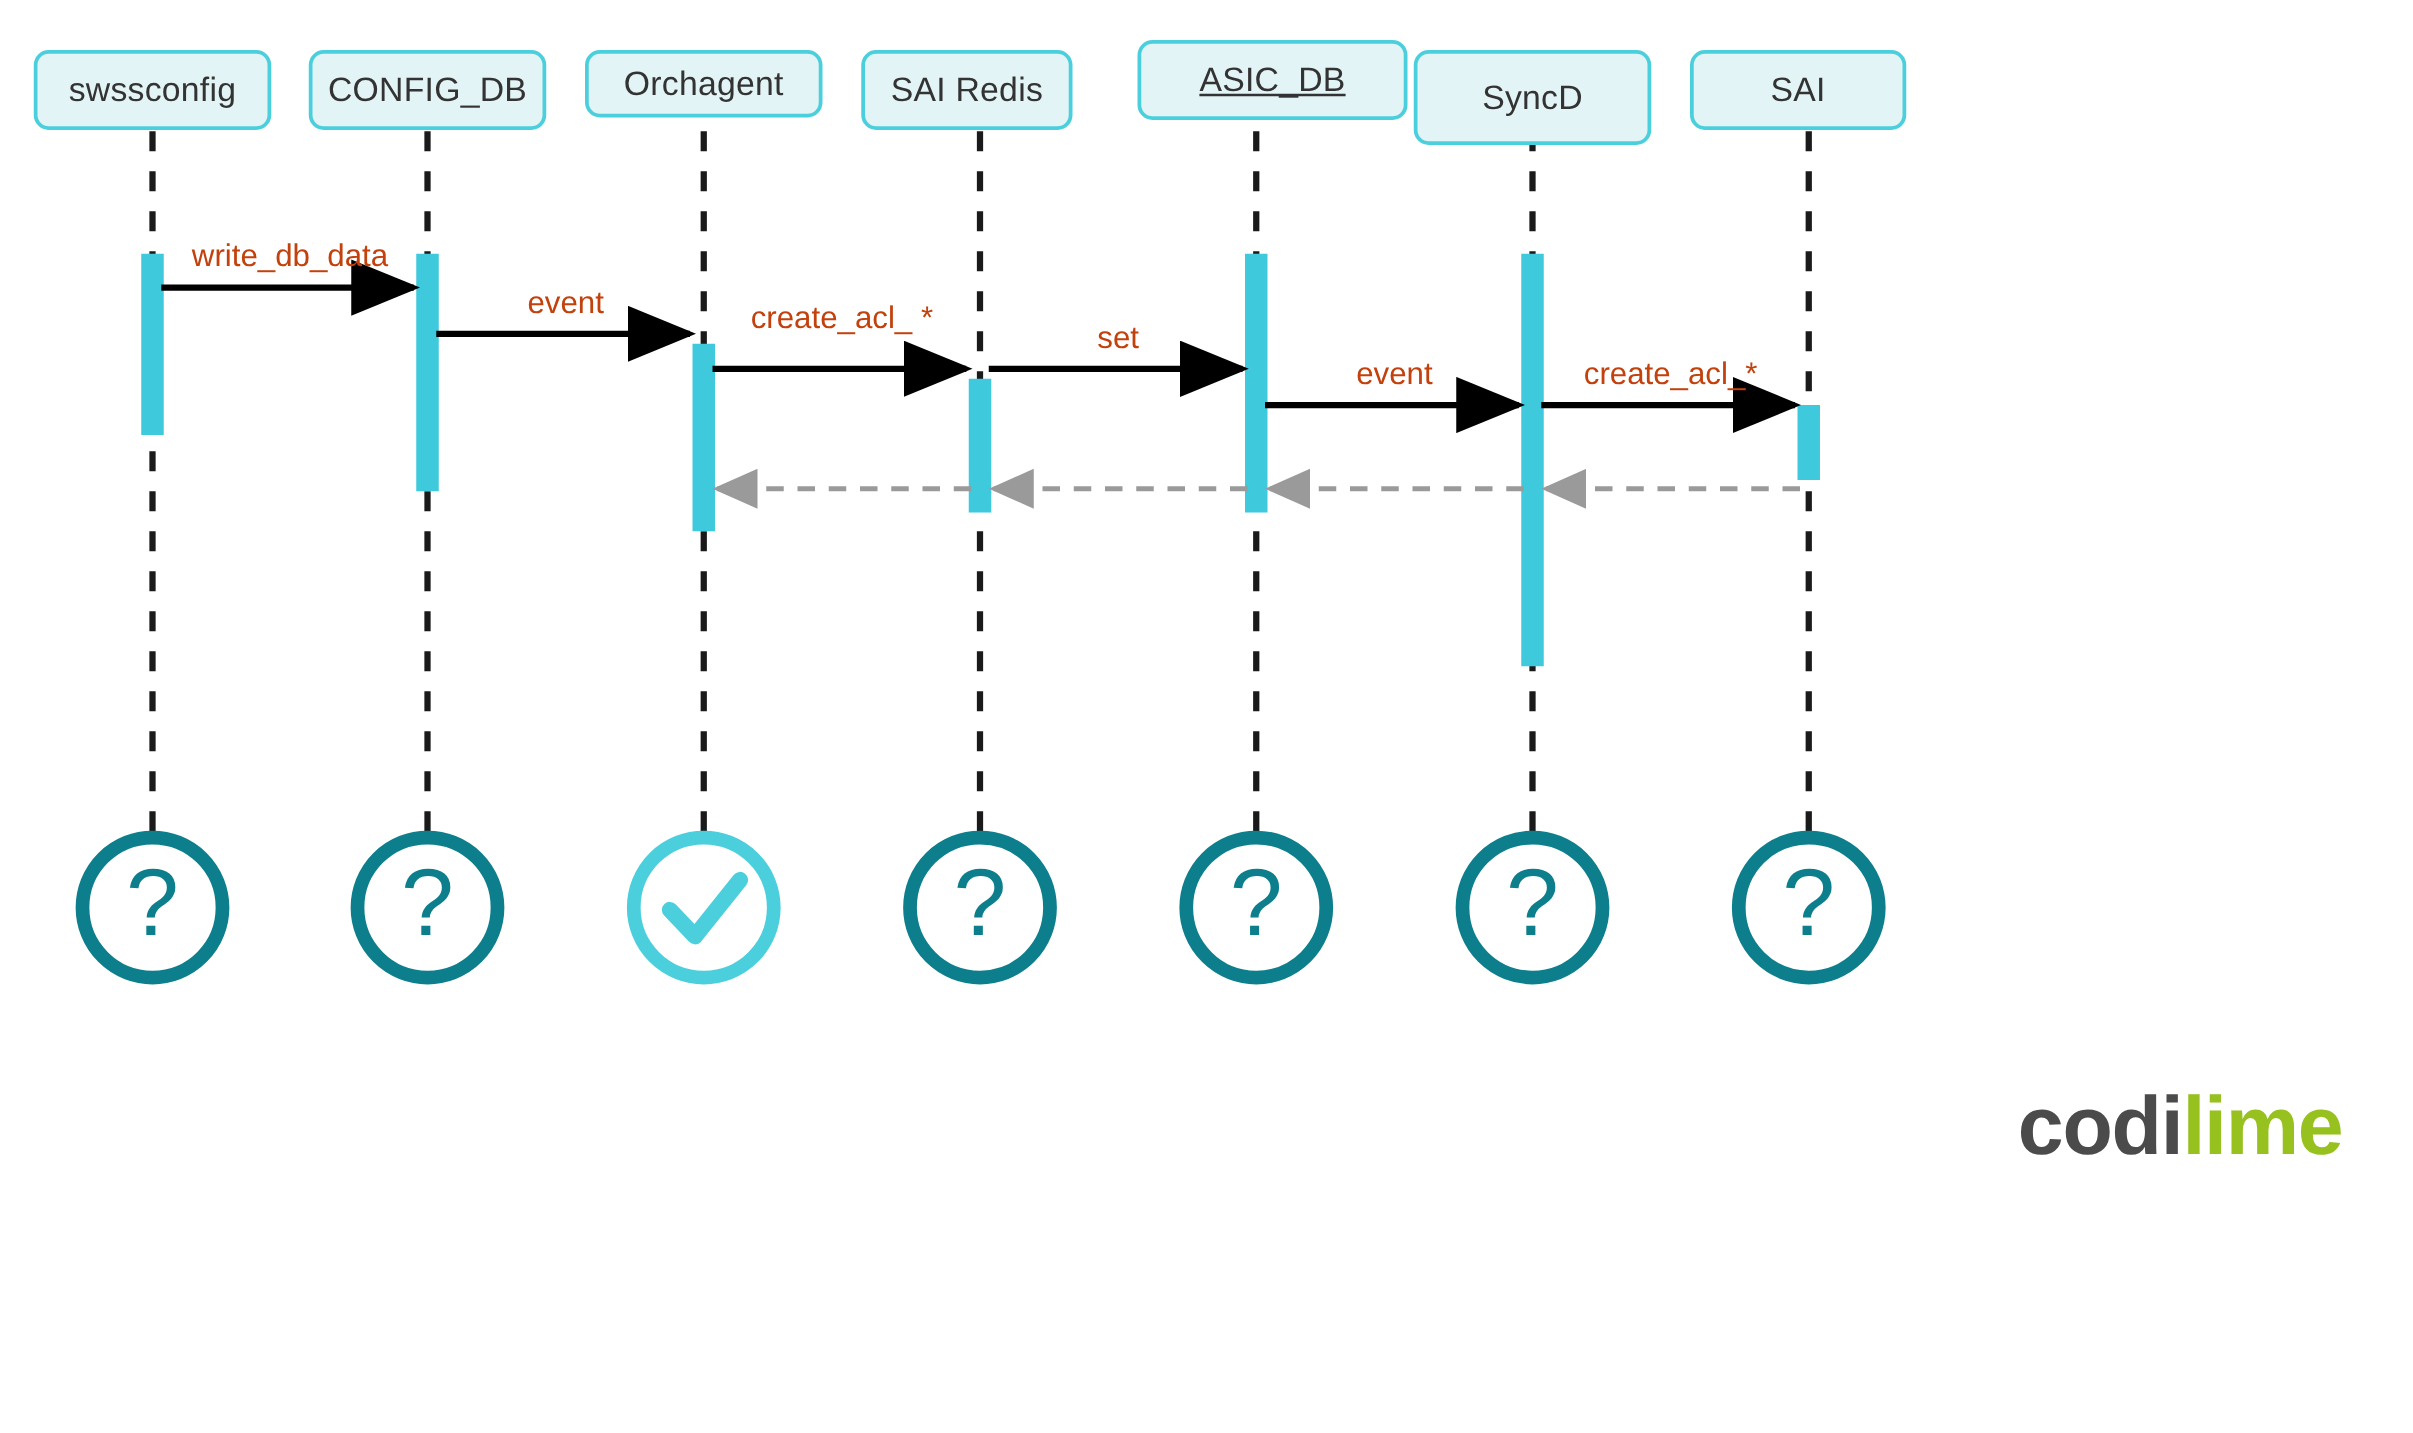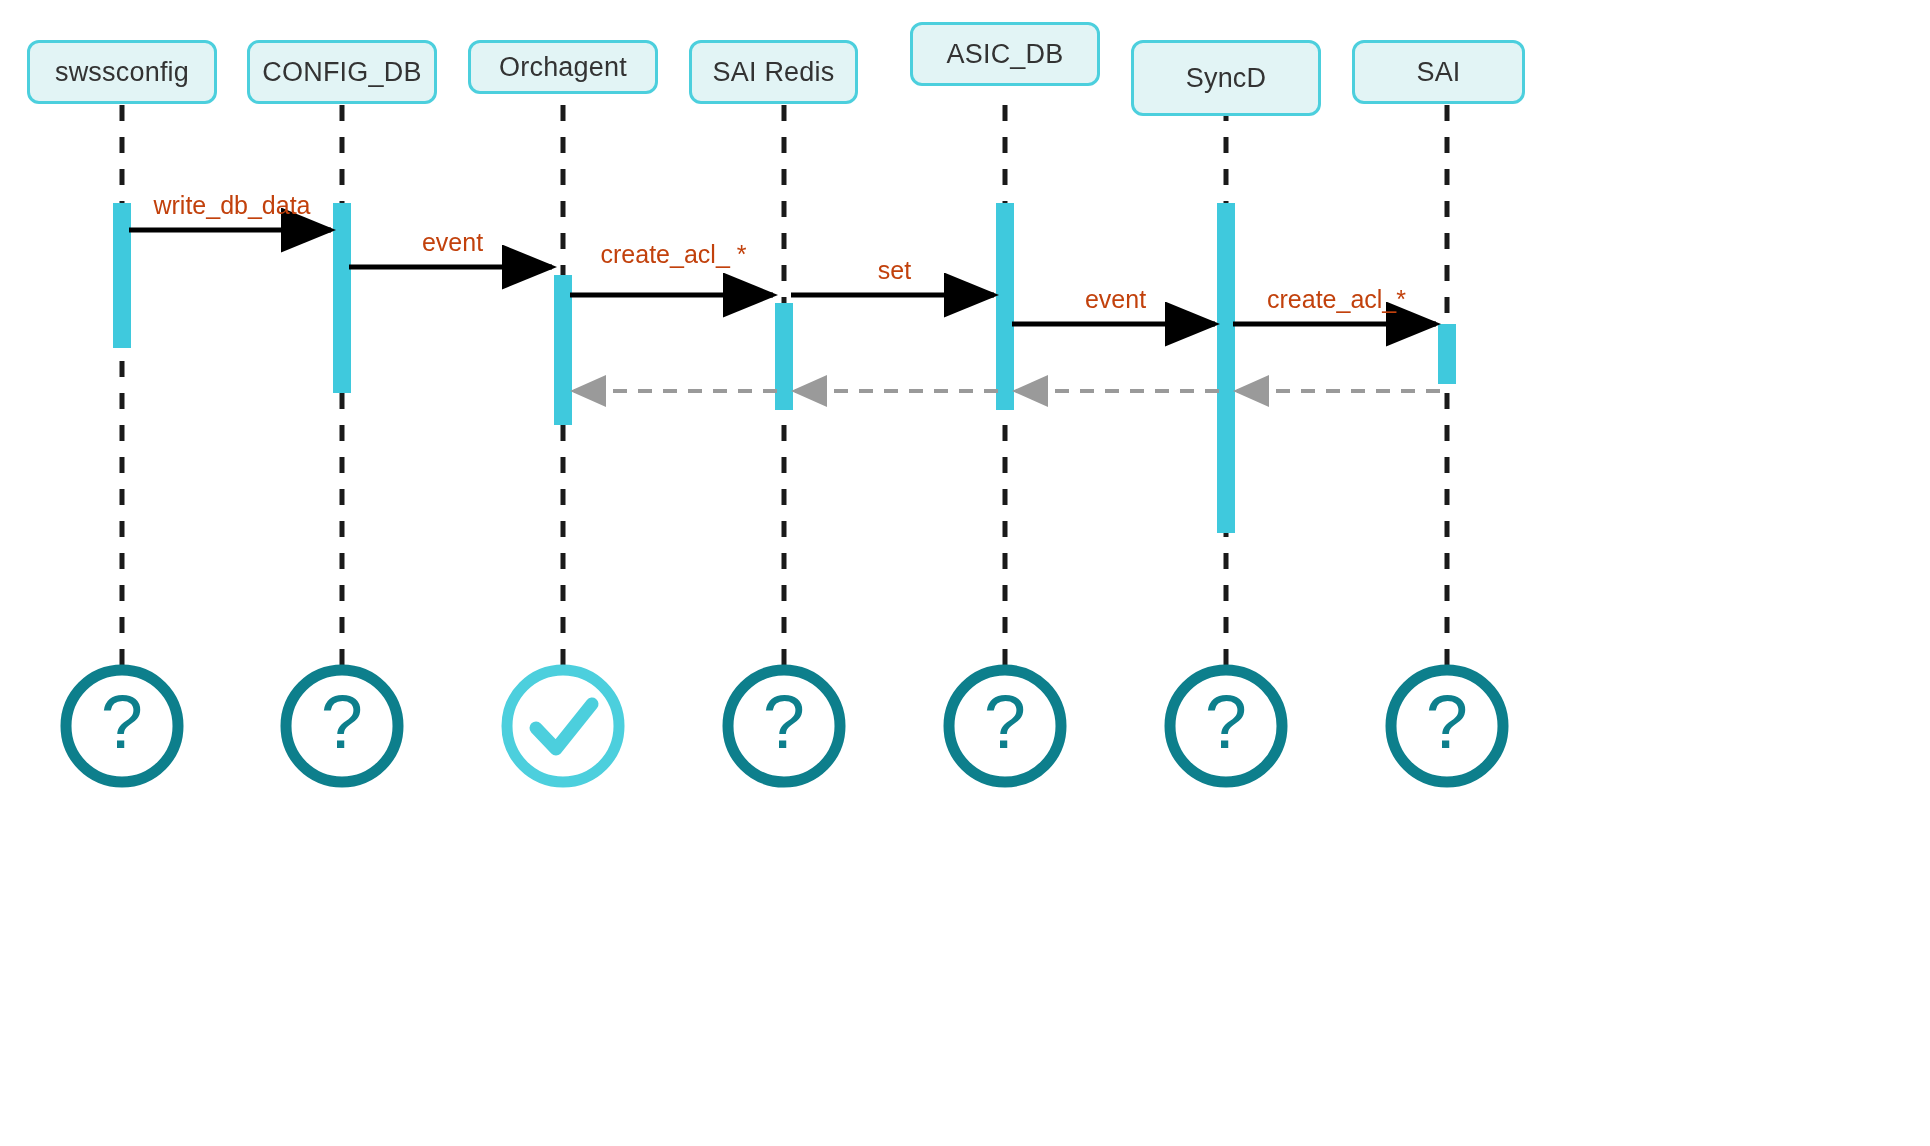--- a/index.html
+++ b/index.html
@@ -107,34 +107,37 @@
       </div>
       <div class="lifeline-box" style="left: 247px; top: 40px; width: 190px; height: 64px;">
         <span>CONFIG_DB</span>
       </div>
       <div class="lifeline-box" style="left: 468px; top: 40px; width: 190px; height: 54px;">
         <span>Orchagent</span>
       </div>
       <div class="lifeline-box" style="left: 689px; top: 40px; width: 169px; height: 64px;">
         <span>SAI Redis</span>
       </div>
-      <div class="lifeline-box" style="left: 910px; top: 22px; width: 190px; height: 64px;">
+      <div class="lifeline-box" style="left: 910px; top: 32px; width: 216px; height: 64px; text-decoration: underline;">
         <span>ASIC_DB</span>
       </div>
       <div class="lifeline-box" style="left: 1131px; top: 40px; width: 190px; height: 76px;">
         <span>SyncD</span>
       </div>
       <div class="lifeline-box" style="left: 1352px; top: 40px; width: 173px; height: 64px;">
         <span>SAI</span>
       </div>
     </div>
 
   <div id="labels">
       <div class="msg-label" style="left: 232px; top: 220px;">write_db_data</div>
       <div class="msg-label" style="left: 452.5px; top: 257px;">event</div>
       <div class="msg-label" style="left: 673.5px; top: 269px;">create_acl_ *</div>
       <div class="msg-label" style="left: 894.5px; top: 285px;">set</div>
       <div class="msg-label" style="left: 1115.5px; top: 314px;">event</div>
       <div class="msg-label" style="left: 1336.5px; top: 314px;">create_acl_*</div>
     </div>
 
+  <div class="logo" style="right:56px;bottom:208px;">
+    <span class="codi">codi</span><span class="lime">lime</span>
+  </div>
 
 </div>
 
 </body></html>

